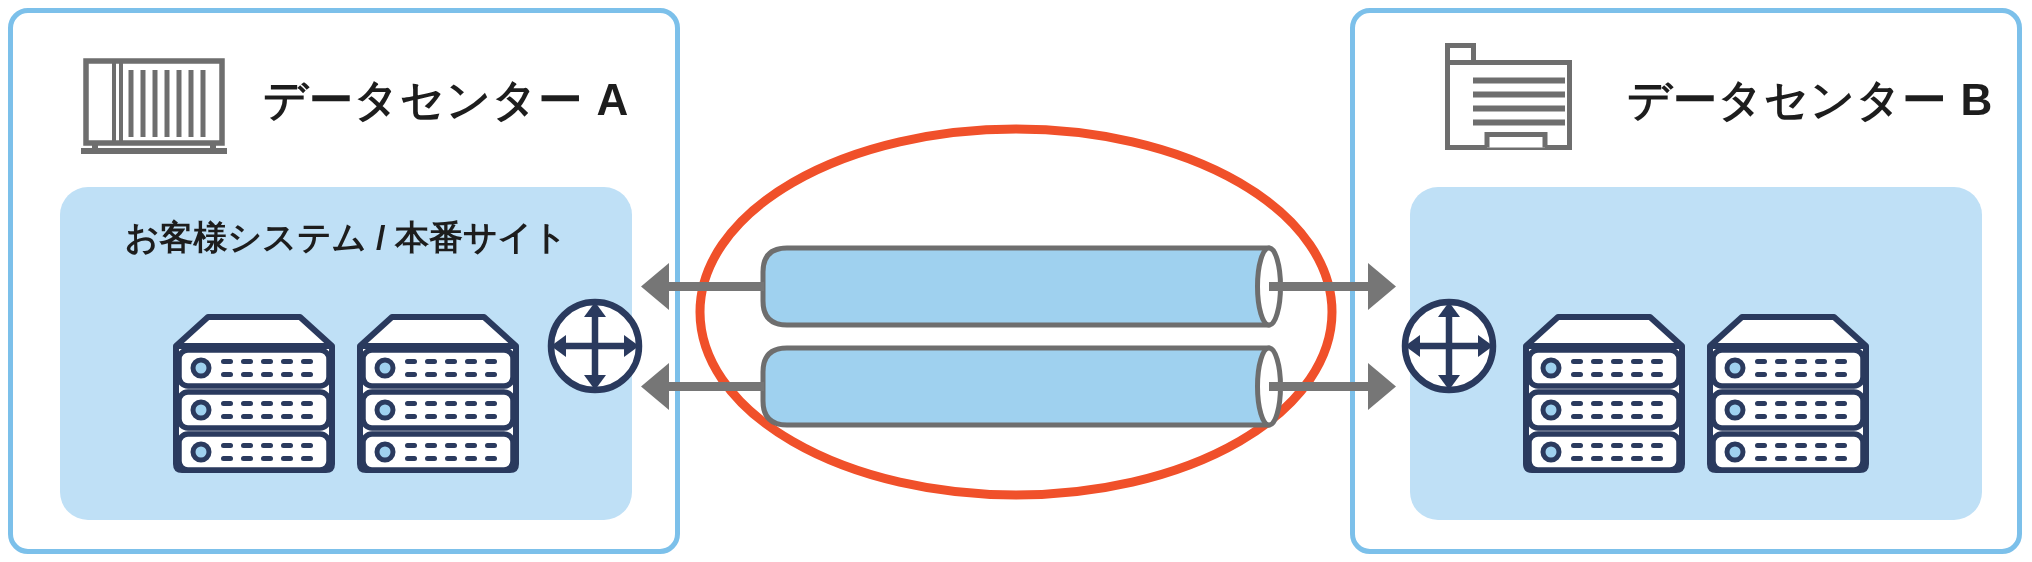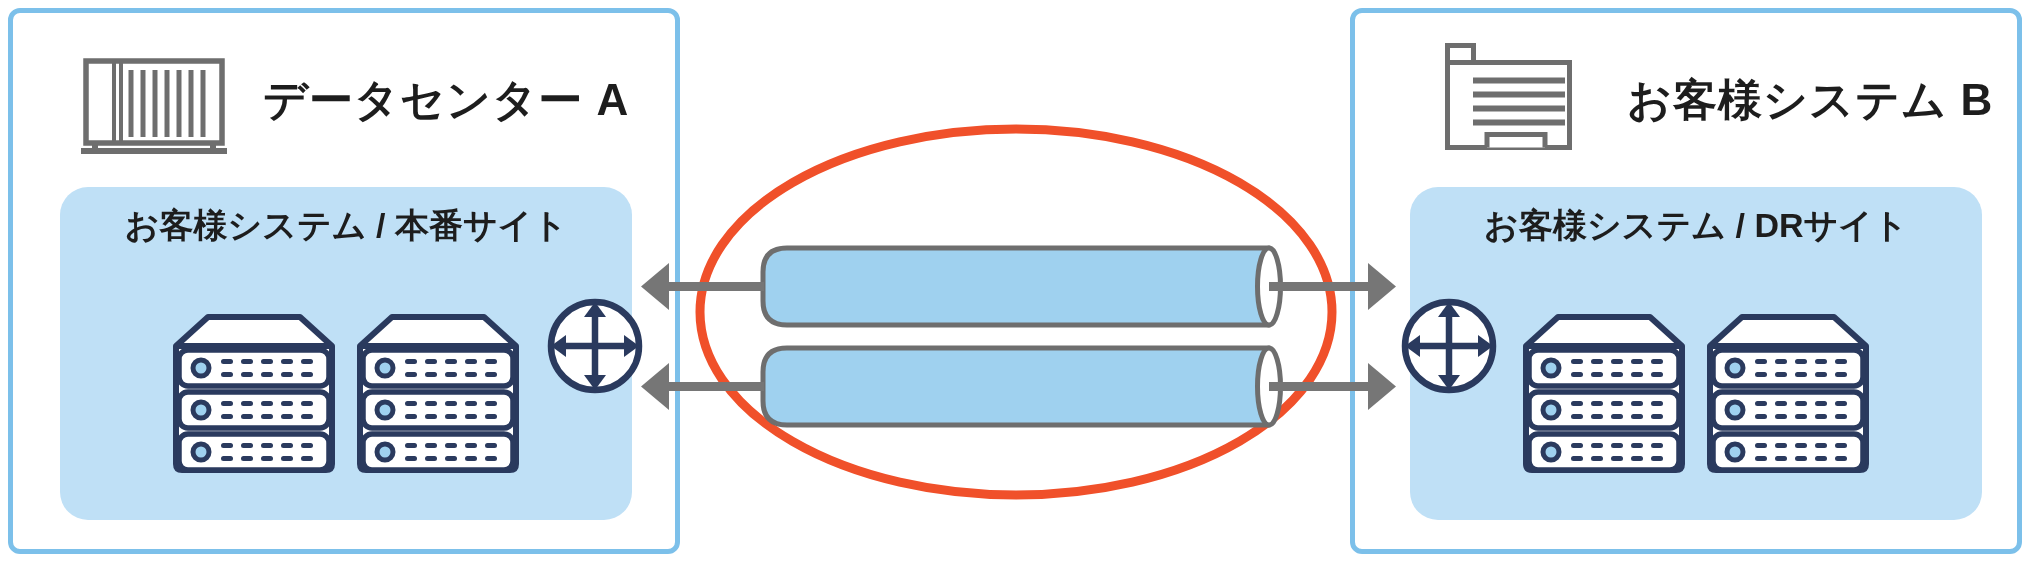--- a/index.html
+++ b/index.html
@@ -12,21 +12,21 @@
     --arrow-gray:#767676;
     --text-dark:#1d1d1d;
   }
   *{margin:0;padding:0;box-sizing:border-box;}
   body{background:#ffffff;font-family:"Liberation Sans","DejaVu Sans",sans-serif;}
   .canvas{position:relative;width:2032px;height:562px;background:#ffffff;overflow:hidden;}
 
   
   .dc-card{
     position:absolute;top:8px;width:672px;height:546px;
-    background:#ffffff;border:5px solid var(--card-border);border-radius:12px;padding-left:32px;
+    background:#ffffff;border:5px solid var(--card-border);border-radius:20px;padding-left:32px;
   }
   .dc-card.left{left:8px;}
   .dc-card.right{left:1350px;}
 
   .dc-title{
     position:absolute;top:63px;font-size:44px;font-weight:bold;color:var(--text-dark);
     line-height:1.1;white-space:nowrap;letter-spacing:1px;
   }
   .dc-card.left  .dc-title{left:250px;}
   .dc-card.right .dc-title{left:272px;}
@@ -36,21 +36,21 @@
   .dc-card.right .hdr-icon{left:90px;top:30px;}
 
   .sys-box{
     position:absolute;top:174px;width:572px;height:333px;
     background:var(--box-blue);border-radius:28px;
   }
   .dc-card.left  .sys-box{left:47px;}
   .dc-card.right .sys-box{left:55px;}
 
   .sys-label{
-    margin-top:16px;text-align:center;font-size:34px;font-weight:bold;
+    margin-top:28px;text-align:center;font-size:34px;font-weight:bold;
     color:var(--text-dark);white-space:nowrap;
   }
   .servers{
     position:absolute;top:123px;left:0;right:0;
     display:flex;justify-content:center;gap:14px;
   }
 
   .router{position:absolute;top:281px;width:104px;height:104px;z-index:3;}
   .dc-card.left  .router{left:530px;}
   .dc-card.right .router{left:42px;}
@@ -200,24 +200,23 @@
 
     <svg class="router" width="104" height="104">
       <use href="#sym-router"></use>
     </svg>
   </div>
 
   <div class="dc-card right">
     <svg class="hdr-icon" width="128" height="107">
       <use href="#sym-building"></use>
     </svg>
-    <div class="dc-title">お客様システム B</div>
+    <div class="dc-title">データセンター B</div>
 
     <div class="sys-box">
-      <div class="sys-label">お客様システム / DRサイト</div>
       <div class="servers">
         <svg width="170" height="165">
             <use href="#sym-server"></use>
           </svg>
         <svg width="170" height="165">
             <use href="#sym-server"></use>
           </svg>
       </div>
     </div>
 

